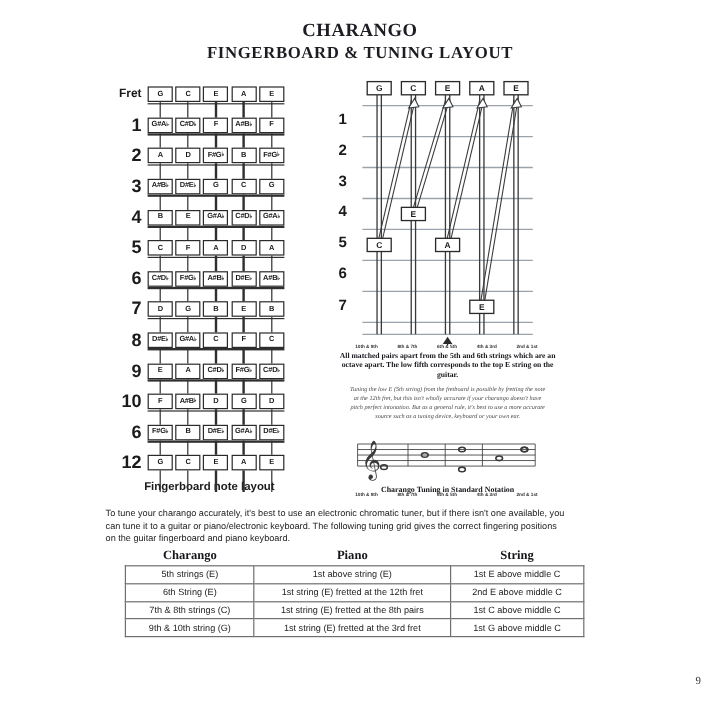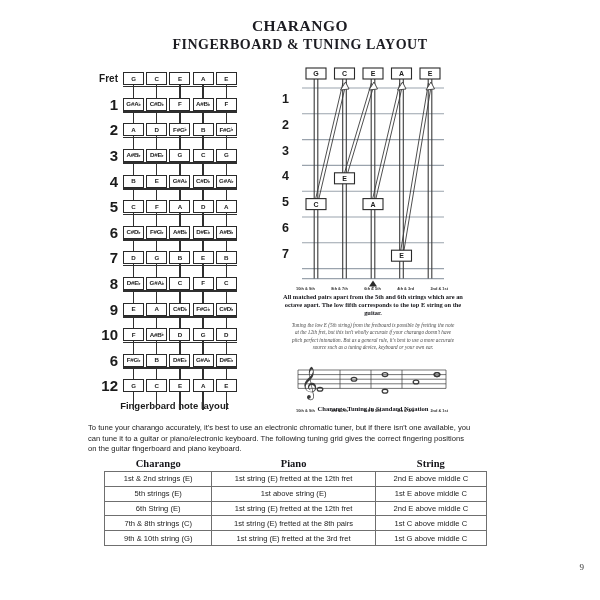--- a/index.html
+++ b/index.html
@@ -407,25 +407,20 @@
   <table id="tuning-table">
     <thead>
       <tr>
         <th>Charango</th>
         <th>Piano</th>
         <th>String</th>
       </tr>
     </thead>
     <tbody id="tuning-body">
         <tr>
-          <td class="c0">1st &amp; 2nd strings (E)</td>
-          <td class="c1">1st string (E) fretted at the 12th fret</td>
-          <td class="c2">2nd E above middle C</td>
-        </tr>
-        <tr>
           <td class="c0">5th strings (E)</td>
           <td class="c1">1st above string (E)</td>
           <td class="c2">1st E above middle C</td>
         </tr>
         <tr>
           <td class="c0">6th String (E)</td>
           <td class="c1">1st string (E) fretted at the 12th fret</td>
           <td class="c2">2nd E above middle C</td>
         </tr>
         <tr>

